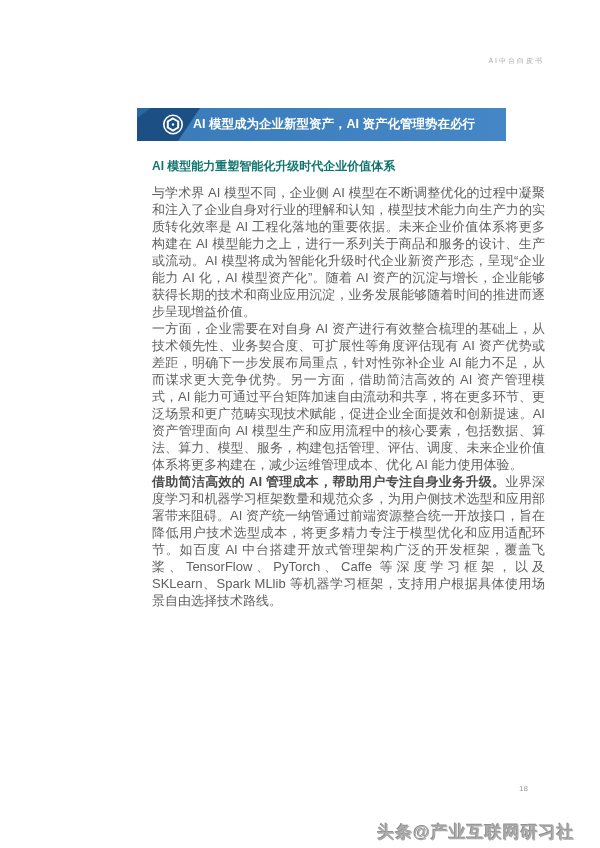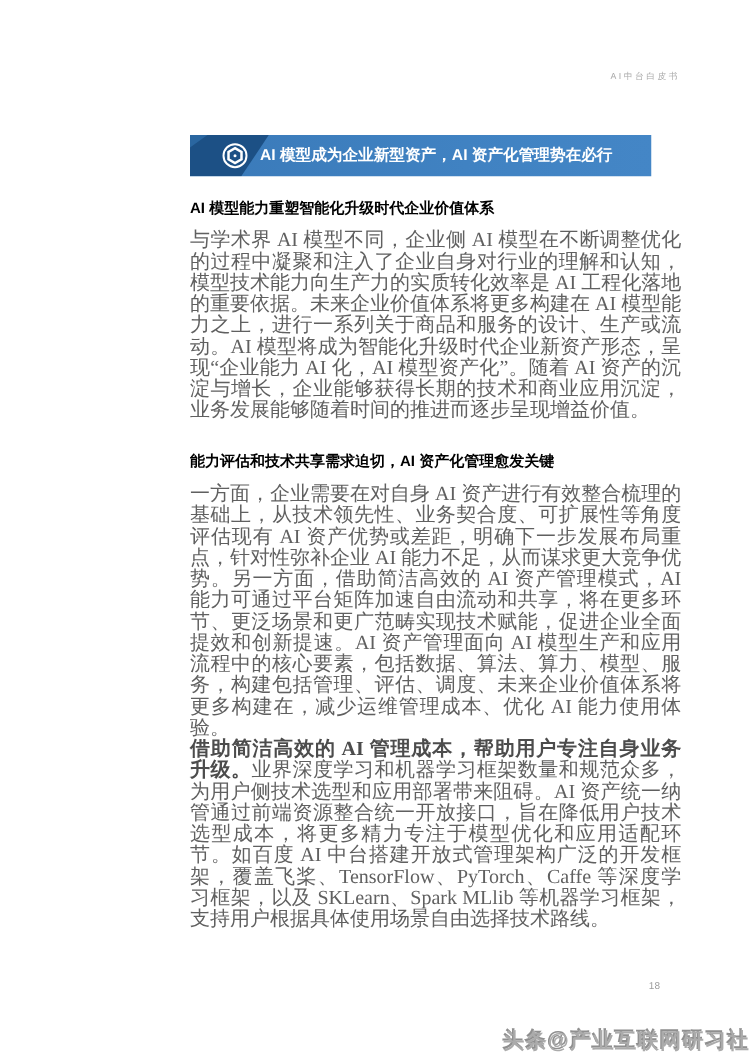--- a/index.html
+++ b/index.html
@@ -17,21 +17,21 @@
     position: absolute;
     top: 56px; right: 56px;
     font-size: 7px;
     letter-spacing: 2px;
     color: #a9a9a9;
   }
 
   
   .banner {
     position: absolute;
-    left: 152px; top: 108px;
+    left: 137px; top: 108px;
     width: 369px; height: 33px;
     background: linear-gradient(90deg, #3a7ab9 0%, #4082c2 60%, #4486c6 100%);
   }
   .banner-ribbon {
     position: absolute; left: 0; top: 0; width: 80px; height: 33px;
   }
   .banner-title {
     position: absolute;
     left: 56px; top: 0; right: 6px;
     line-height: 33px;
@@ -42,49 +42,48 @@
     overflow: hidden;
   }
 
   
   .content {
     position: absolute;
     left: 152px; top: 150px;
     width: 393px;
   }
   .section-heading {
-    color: #000000;
+    color: #0f766e;
     font-size: 12px;
     font-weight: bold;
     margin: 24px 0 9px 0;
   }
   .section-heading.first { margin-top: 8px; }
   .body-text {
     color: #606060;
-    font-size: 16px;
+    font-size: 13px;
     line-height: 17px;
     text-align: justify;
     margin: 0;
-    font-family: Liberation Serif, serif;
   }
   .body-text .lead-bold {
     font-weight: bold;
     color: #4c4c4c;
   }
 
   
   .page-number {
     position: absolute;
     right: 72px; top: 784px;
     font-size: 8px;
     color: #9c9c9c;
   }
   .watermark {
     position: absolute;
-    right: 0; bottom: 4px;
+    right: 25px; bottom: 4px;
     font-size: 17px;
     font-weight: bold;
     color: #ababab;
     text-shadow: -1px -1px 0 #8f8f8f, 1px 1px 0 #ffffff;
     letter-spacing: 1px;
   }
 </style>
 </head>
 <body>
 
@@ -103,21 +102,20 @@
       </g>
     </svg>
     <div class="banner-title">AI 模型成为企业新型资产，AI 资产化管理势在必行</div>
   </div>
 
   <div class="content">
 
     <div class="section-heading first">AI 模型能力重塑智能化升级时代企业价值体系</div>
     <p class="body-text">与学术界 AI 模型不同，企业侧 AI 模型在不断调整优化的过程中凝聚和注入了企业自身对行业的理解和认知，模型技术能力向生产力的实质转化效率是 AI 工程化落地的重要依据。未来企业价值体系将更多构建在 AI 模型能力之上，进行一系列关于商品和服务的设计、生产或流动。AI 模型将成为智能化升级时代企业新资产形态，呈现“企业能力 AI 化，AI 模型资产化”。随着 AI 资产的沉淀与增长，企业能够获得长期的技术和商业应用沉淀，业务发展能够随着时间的推进而逐步呈现增益价值。</p>
 
-    <div class="section-heading">能力评估和技术共享需求迫切，AI 资产化管理愈发关键</div>
     <p class="body-text">一方面，企业需要在对自身 AI 资产进行有效整合梳理的基础上，从技术领先性、业务契合度、可扩展性等角度评估现有 AI 资产优势或差距，明确下一步发展布局重点，针对性弥补企业 AI 能力不足，从而谋求更大竞争优势。另一方面，借助简洁高效的 AI 资产管理模式，AI 能力可通过平台矩阵加速自由流动和共享，将在更多环节、更泛场景和更广范畴实现技术赋能，促进企业全面提效和创新提速。AI 资产管理面向 AI 模型生产和应用流程中的核心要素，包括数据、算法、算力、模型、服务，构建包括管理、评估、调度、未来企业价值体系将更多构建在，减少运维管理成本、优化 AI 能力使用体验。</p>
 
     <p class="body-text"><span class="lead-bold">借助简洁高效的 AI 管理成本，帮助用户专注自身业务升级。</span><span>业界深度学习和机器学习框架数量和规范众多，为用户侧技术选型和应用部署带来阻碍。AI 资产统一纳管通过前端资源整合统一开放接口，旨在降低用户技术选型成本，将更多精力专注于模型优化和应用适配环节。如百度 AI 中台搭建开放式管理架构广泛的开发框架，覆盖飞桨、TensorFlow、PyTorch、Caffe 等深度学习框架，以及 SKLearn、Spark MLlib 等机器学习框架，支持用户根据具体使用场景自由选择技术路线。</span></p>
 
   </div>
 
   <div class="page-number">18</div>
 
   <div class="watermark">头条@产业互联网研习社</div>
 

